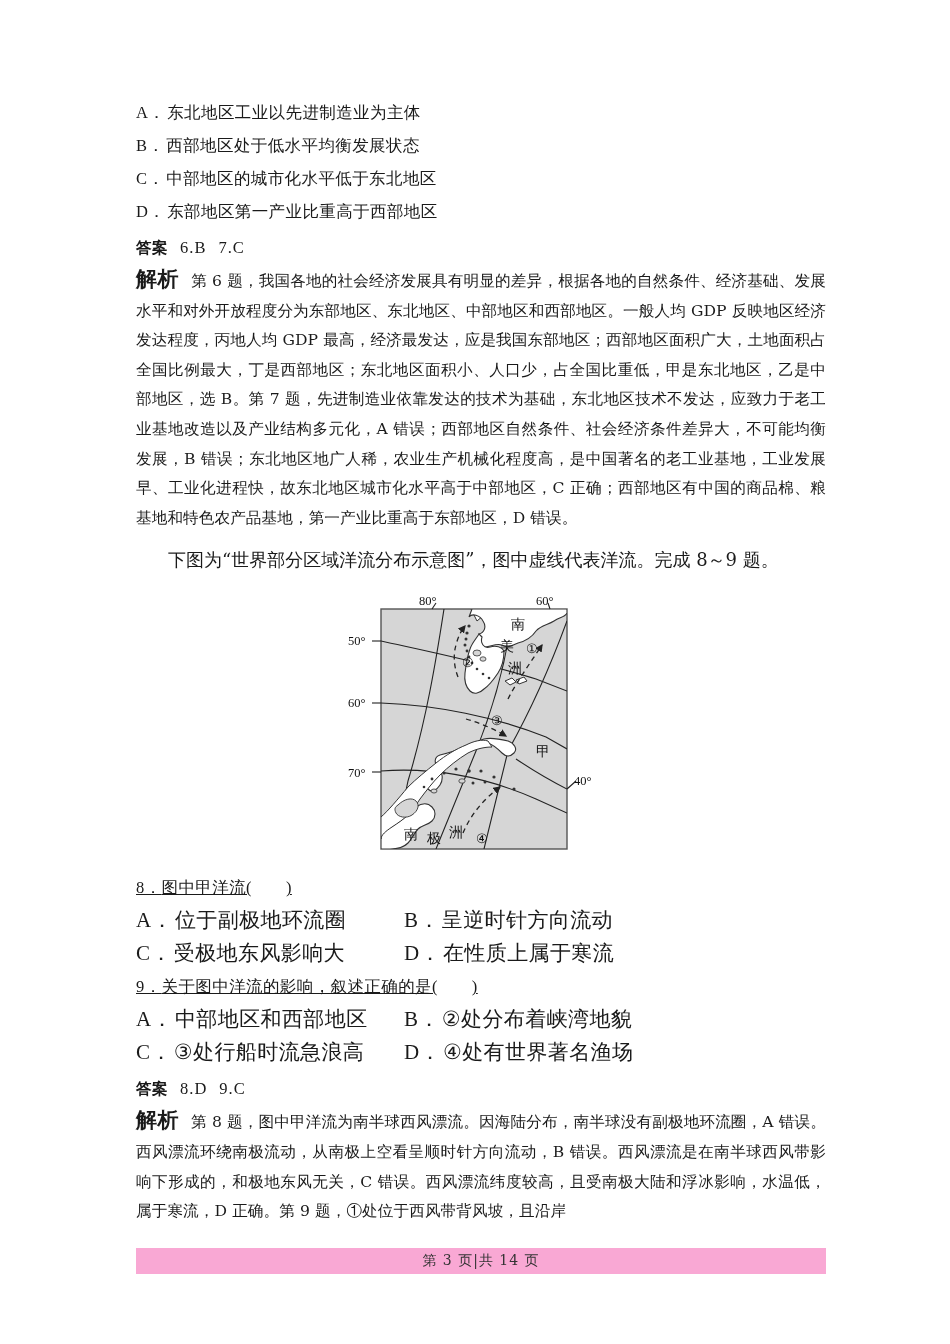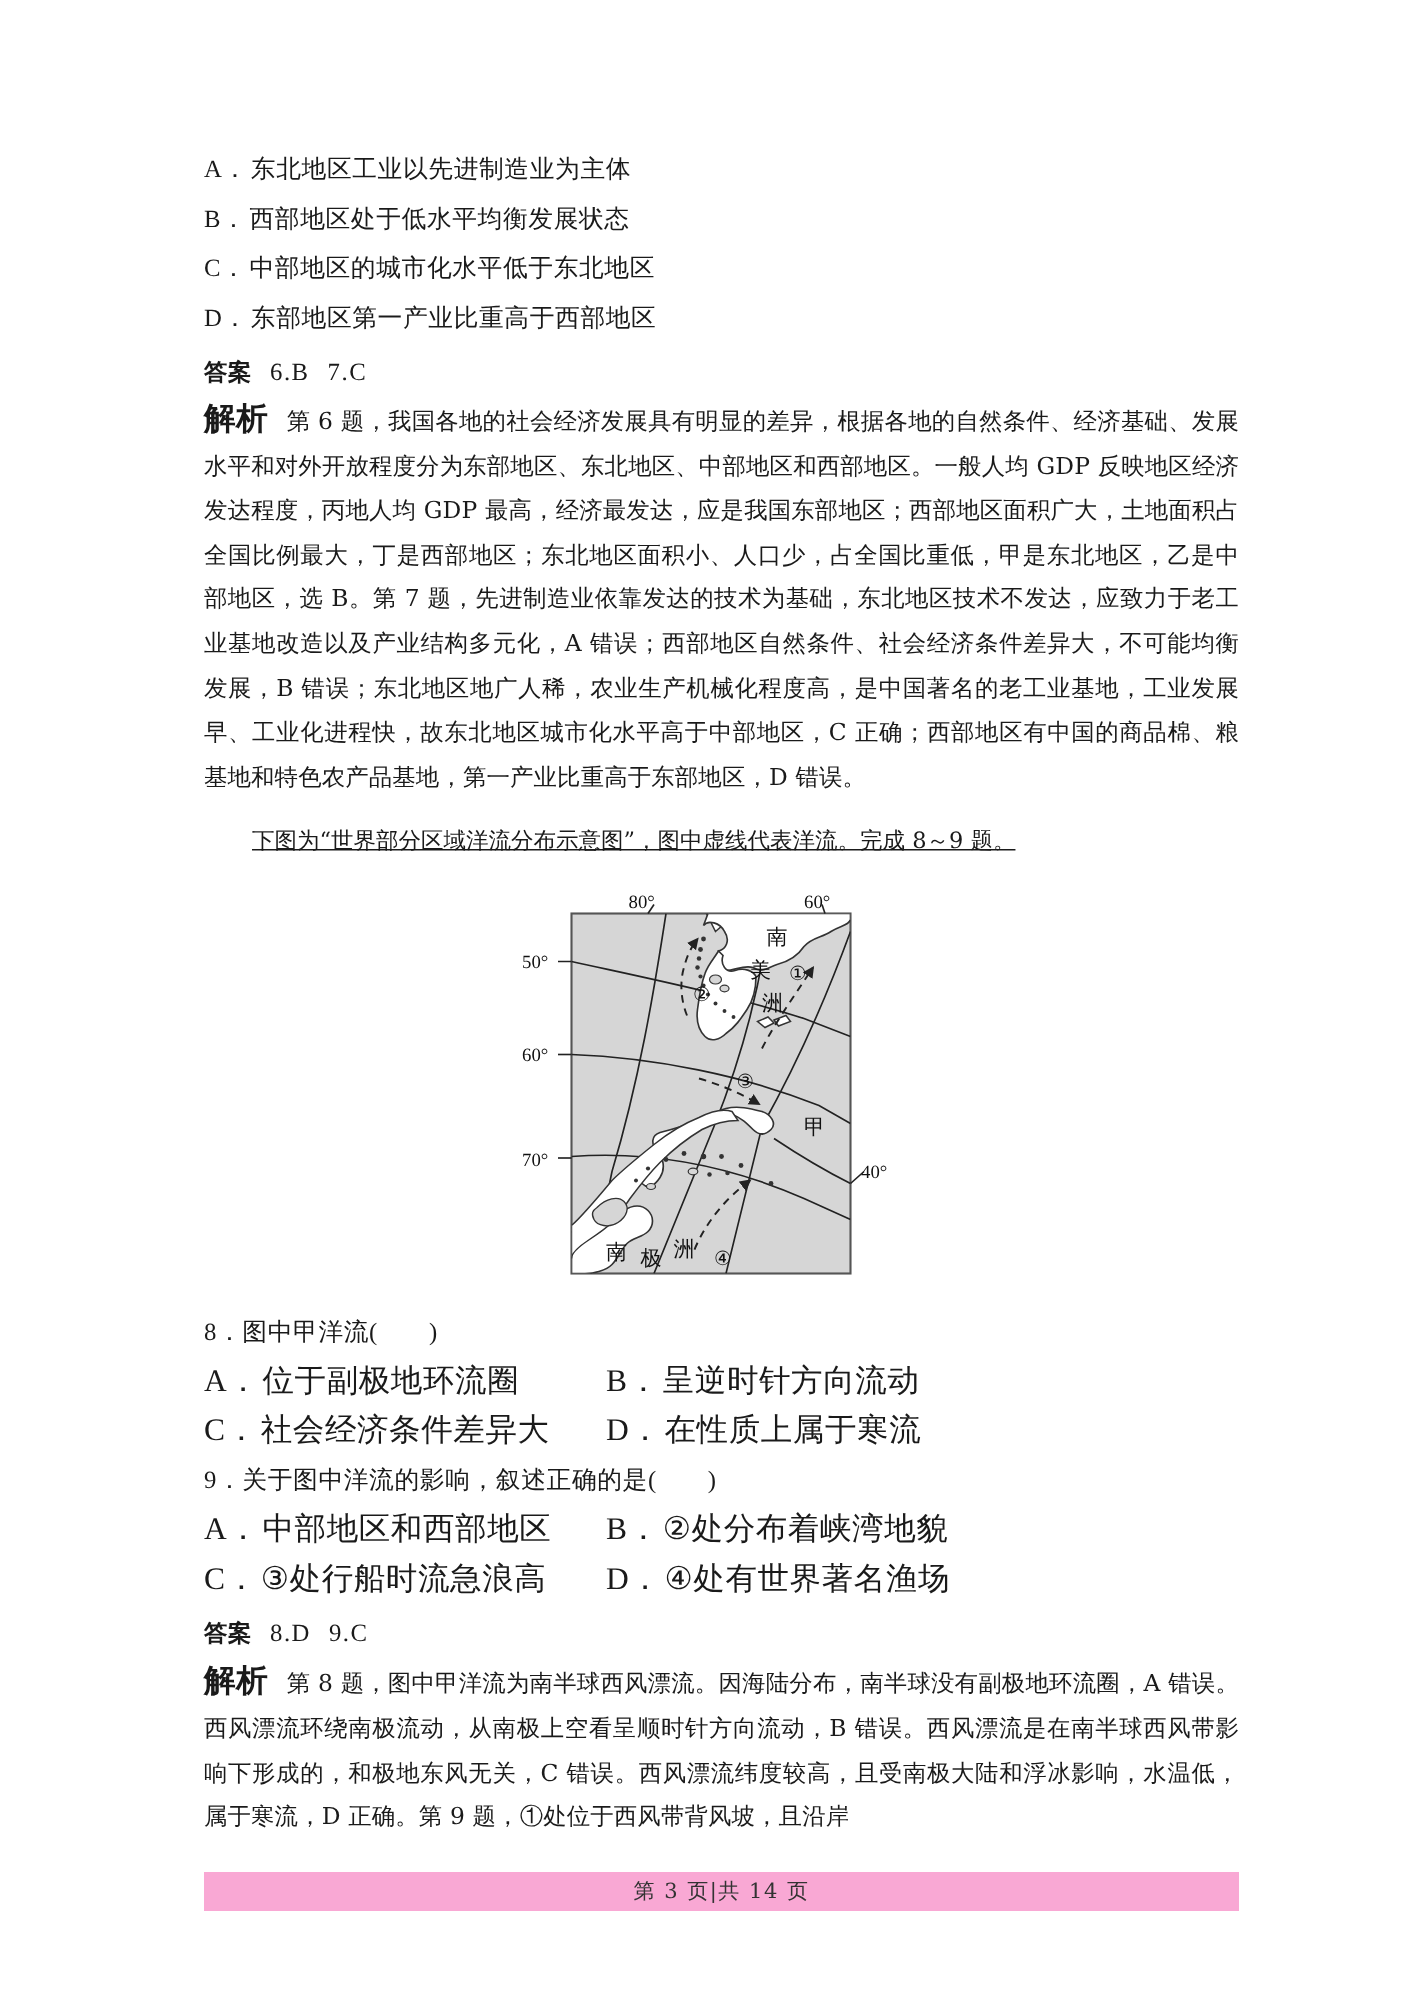--- a/index.html
+++ b/index.html
@@ -37,20 +37,21 @@
   }
   .opt-label {
     font-family: "Liberation Serif", serif;
     margin-right: 2px;
   }
   .q-line {
     font-size: 16.5px;
     line-height: 33px;
     letter-spacing: 0.4px;
     white-space: nowrap;
+    text-decoration: underline;
   }
 
   
   .opt-row {
     display: flex;
     font-size: 21px;
     line-height: 33px;
     letter-spacing: 0.4px;
   }
   .opt-row > div:first-child { width: 268px; flex: 0 0 268px; }
@@ -88,25 +89,24 @@
     font-weight: bold;
     font-size: 21px;
     letter-spacing: 0.5px;
     margin-right: 12px;
   }
   .exp-body { font-style: normal; }
 
   
   .intro {
     margin-top: 12px;
-    font-size: 15px;
+    font-size: 18px;
     line-height: 30px;
     text-indent: 32px;
     font-family: "DejaVu Serif", "Liberation Serif", serif;
-    text-decoration: underline;
   }
 
   
   .figure-wrap {
     position: relative;
     width: 690px;
     height: 290px;
     margin-top: 6px;
   }
   .map-svg { position: absolute; left: 0; top: 0; }
@@ -313,21 +313,21 @@
     </div>
 
     <div class="q-line">
       <span>8．</span><span>图中甲洋流(</span><span style="display:inline-block;width:34px;"></span><span>)</span>
     </div>
     <div class="opt-row">
       <div><span class="opt-label">A．</span><span>位于副极地环流圈</span></div>
       <div><span class="opt-label">B．</span><span>呈逆时针方向流动</span></div>
     </div>
     <div class="opt-row">
-      <div><span class="opt-label">C．</span><span>社会经济条件差异大</span></div>
+      <div><span class="opt-label">C．</span><span>受极地东风影响大</span></div>
       <div><span class="opt-label">D．</span><span>在性质上属于寒流</span></div>
     </div>
 
     <div class="q-line">
       <span>9．</span><span>关于图中洋流的影响，叙述正确的是(</span><span style="display:inline-block;width:34px;"></span><span>)</span>
     </div>
     <div class="opt-row">
       <div><span class="opt-label">A．</span><span>中部地区和西部地区</span></div>
       <div><span class="opt-label">B．</span><span>②处分布着峡湾地貌</span></div>
     </div>

